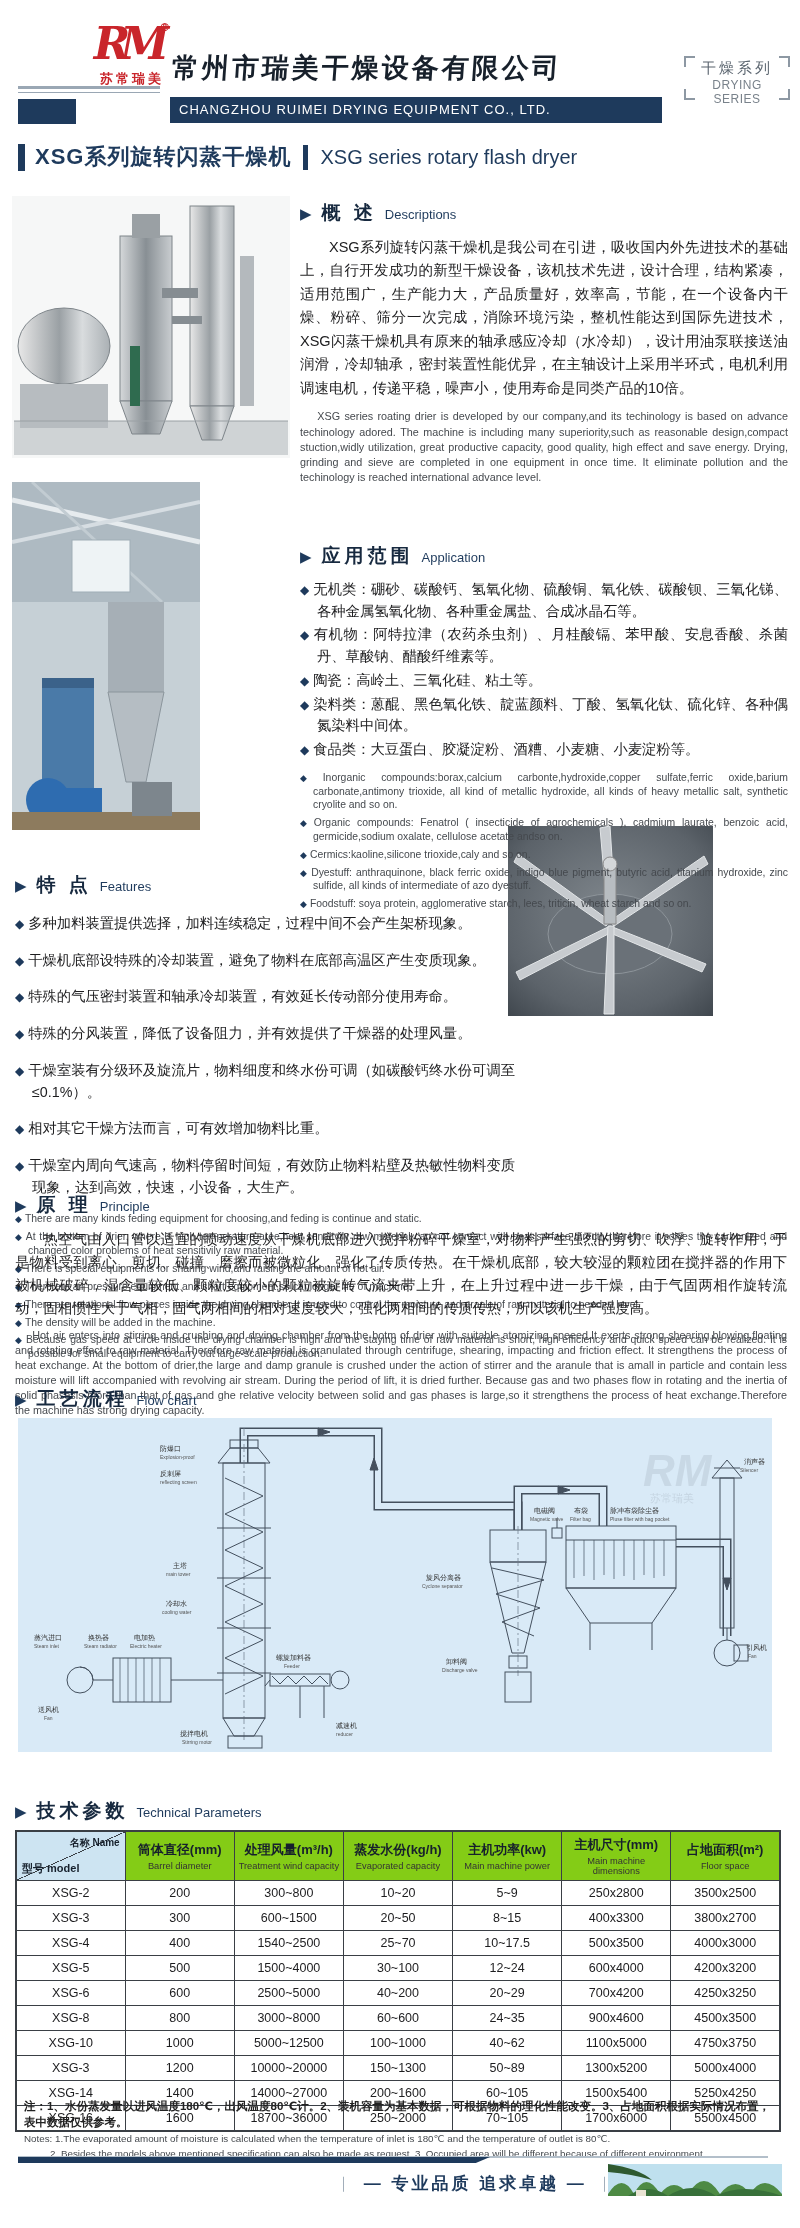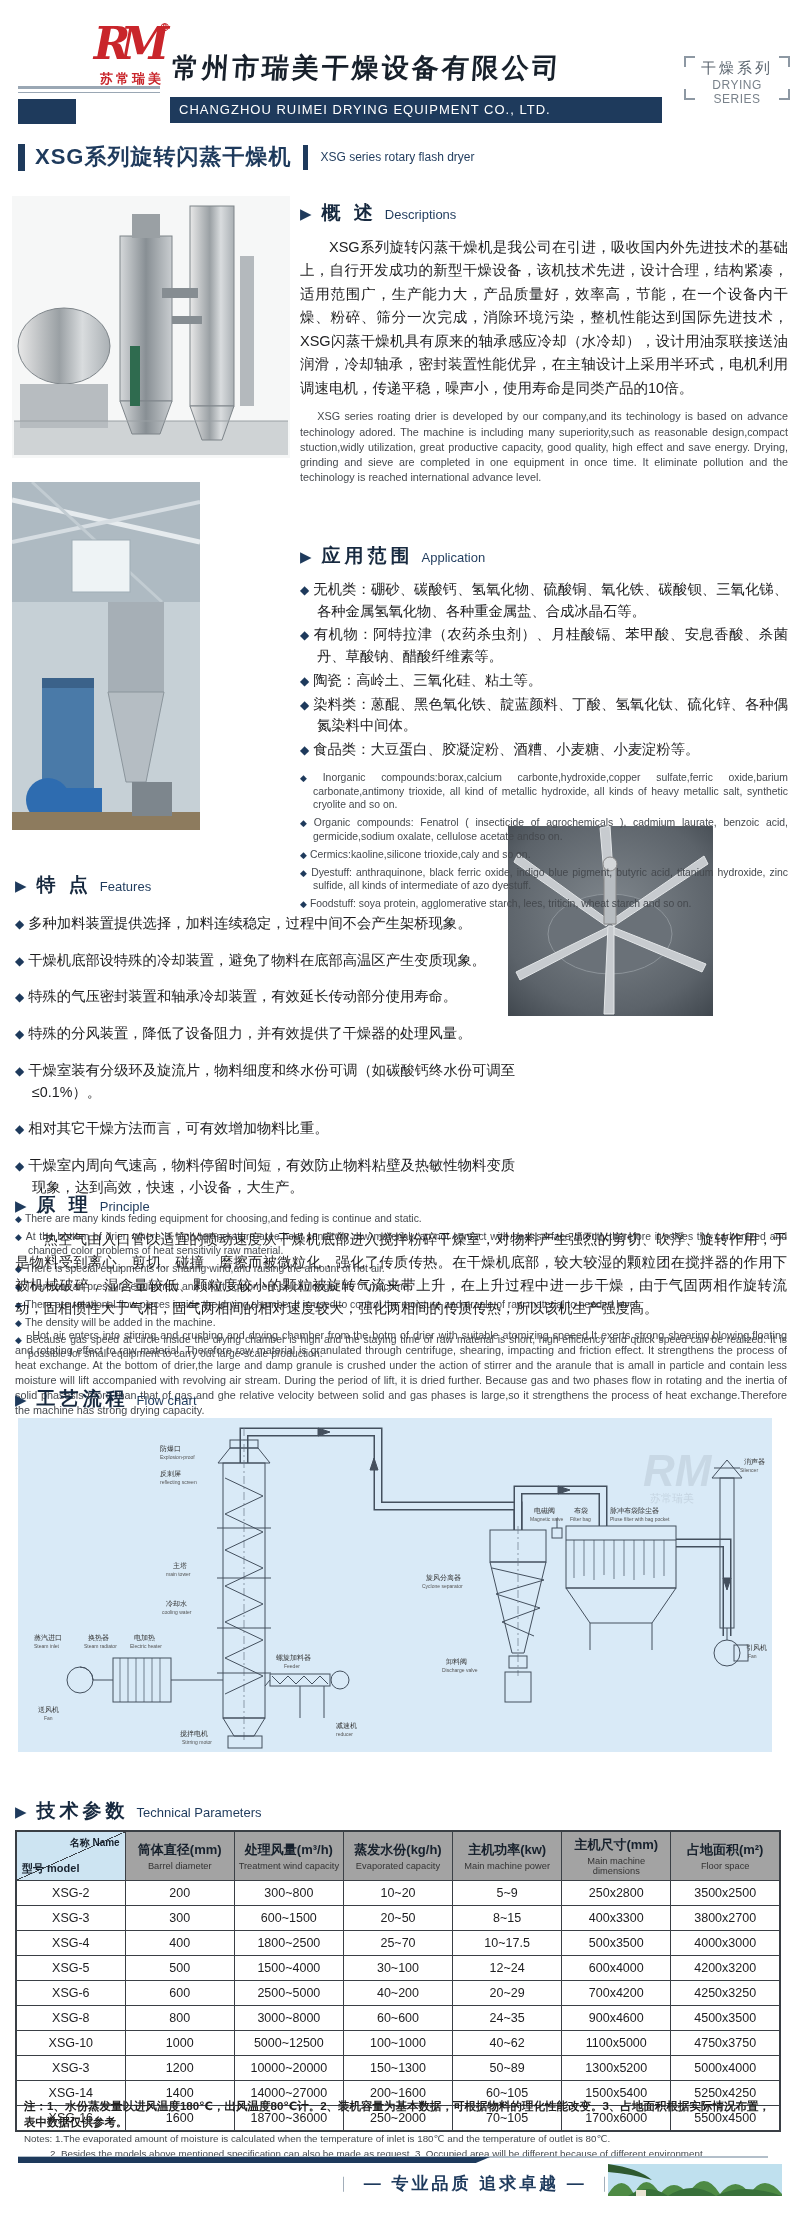--- a/index.html
+++ b/index.html
@@ -24,21 +24,21 @@
   .corner{position:absolute;width:9px;height:9px;}
   .c-tl{left:-4px;top:-2px;border-left:2px solid #8d98a3;border-top:2px solid #8d98a3;}
   .c-tr{right:-4px;top:-2px;border-right:2px solid #8d98a3;border-top:2px solid #8d98a3;}
   .c-bl{left:-4px;bottom:0;border-left:2px solid #8d98a3;border-bottom:2px solid #8d98a3;}
   .c-br{right:-4px;bottom:0;border-right:2px solid #8d98a3;border-bottom:2px solid #8d98a3;}
   
   .title-row{position:absolute;left:18px;top:142px;display:flex;align-items:center;}
   .tbar{width:7px;height:27px;background:#1e3a5c;margin-right:10px;}
   .tbar2{width:5px;height:25px;background:#1e3a5c;margin:0 12px;}
   .title-cn{font-size:22px;font-weight:bold;color:#1e3a5c;letter-spacing:1px;}
-  .title-en{font-size:12px;color:#1e3a5c;}
+  .title-en{font-size:20px;color:#1e3a5c;}
   
   .sec-head{display:flex;align-items:baseline;}
   .tri{color:#1e3a5c;font-size:15px;margin-right:10px;}
   .sh-cn{font-size:19px;font-weight:bold;color:#17293f;letter-spacing:4px;}
   .sh-en{font-size:13px;color:#1e3a5c;margin-left:8px;}
   
   .photo{position:absolute;}
   
   .col-right{position:absolute;left:300px;top:200px;width:488px;}
   .para-cn{margin-top:10px;font-size:14.5px;line-height:1.62;color:#1d1d1f;text-indent:2em;text-align:justify;}
@@ -57,21 +57,21 @@
   .principle .para-cn{font-size:14.3px;}
   .principle .para-en{margin-top:7px;}
   
   .flow-head{position:absolute;left:15px;top:1386px;}
   .flow-panel{position:absolute;left:18px;top:1418px;width:754px;height:334px;background:#d9eaf7;}
   
   .param-head{position:absolute;left:15px;top:1798px;}
   .param-table{position:absolute;left:15px;top:1830px;width:766px;border-collapse:collapse;
                border:2px solid #3a3f45;table-layout:fixed;}
   .param-table th,.param-table td{border:1px solid #3a3f45;text-align:center;vertical-align:middle;}
-  .param-table th{background:#a3a3a3;height:44px;padding:2px;}
+  .param-table th{background:#84cc16;height:44px;padding:2px;}
   .th-cn{font-size:13px;font-weight:bold;color:#16202c;}
   .th-en{font-size:9.3px;font-weight:normal;color:#333;margin-top:2px;}
   .param-table td{height:22px;font-size:12.5px;color:#1d1d1f;background:#fff;}
   .corner-cell{position:relative;background:
      linear-gradient(to bottom right,#cde4f2 49.4%,#3a3f45 49.4%,#3a3f45 50.4%,#cde4f2 50.4%) !important;}
   .corner-top{position:absolute;right:5px;top:4px;font-size:10px;color:#16202c;}
   .corner-bottom{position:absolute;left:5px;bottom:4px;font-size:11px;color:#16202c;}
   
   .notes{position:absolute;left:24px;top:2098px;width:756px;}
   .note-cn{font-size:11.5px;font-weight:bold;color:#222;line-height:1.4;}
@@ -449,21 +449,21 @@
           <td>300</td>
           <td>600~1500</td>
           <td>20~50</td>
           <td>8~15</td>
           <td>400x3300</td>
           <td>3800x2700</td>
         </tr>
         <tr>
           <td class="model-cell">XSG-4</td>
           <td>400</td>
-          <td>1800~2500</td>
+          <td>1540~2500</td>
           <td>25~70</td>
           <td>10~17.5</td>
           <td>500x3500</td>
           <td>4000x3000</td>
         </tr>
         <tr>
           <td class="model-cell">XSG-5</td>
           <td>500</td>
           <td>1500~4000</td>
           <td>30~100</td>

